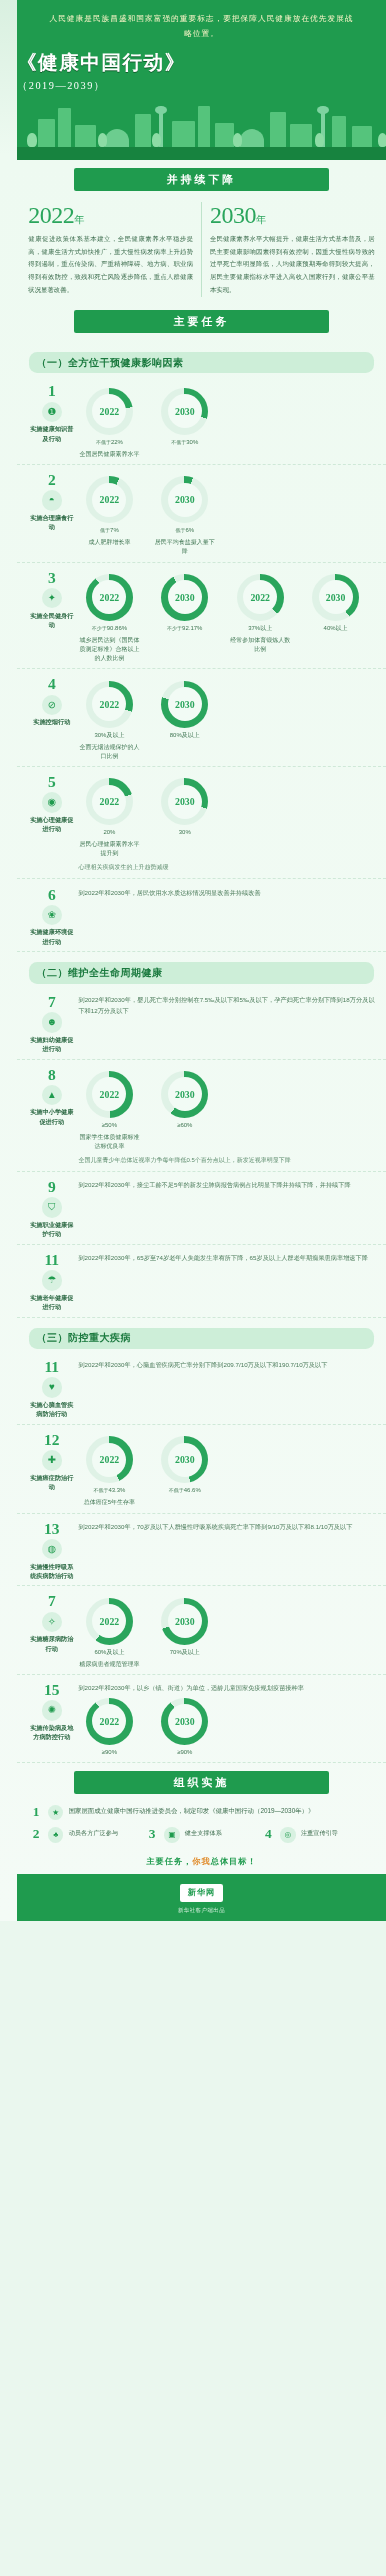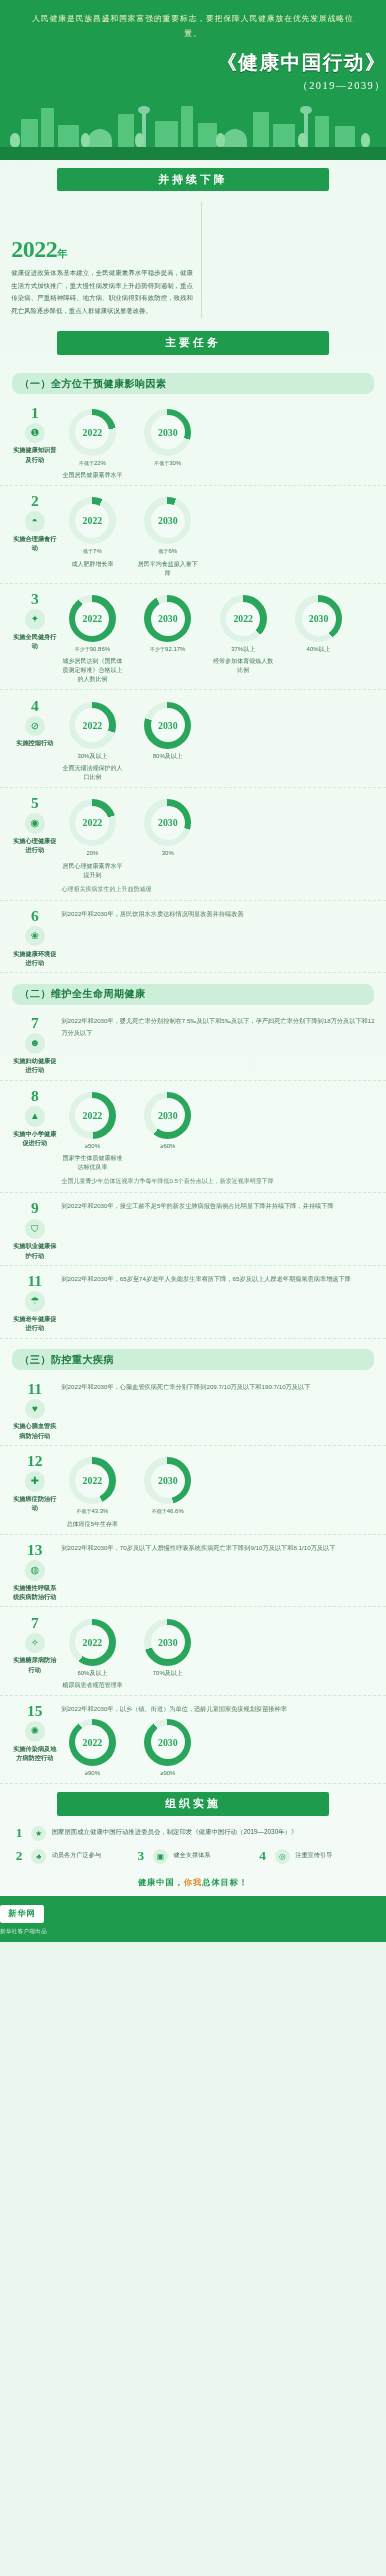--- a/index.html
+++ b/index.html
@@ -2,34 +2,34 @@
 <html style="font-size:8.2px"><head>
 <meta charset="utf-8">
 <style>
   * { box-sizing: border-box; margin: 0; padding: 0; }
   body {
     width: 386px;
     font-family: "Liberation Sans", sans-serif;
     background: #eaf7ee;
     color: #2a5c3a;
   }
-  .page { width: 386px; background: linear-gradient(#d9f0e0, #eefaf1 155px, #f4fbf6); position: relative; overflow: hidden; }
+  .page { width: 386px; background: linear-gradient(#d9f0e0, #eefaf1 155px, #f4fbf6); position: relative; overflow: hidden; padding-left: 17px; }
 
   
   .header { background: #1f9b4e; padding: 9.3px 0 0 0; position: relative; }
   .handwrite {
     color: #fdf6c9;
     font-family: "Liberation Serif", serif;
     font-size: 7.7px;
     line-height: 1.9;
     text-align: center;
     letter-spacing: 1px;
     padding: 3.1px 31px 7.2px 31px;
   }
-  .title-wrap { text-align: right; padding-bottom: 5.2px; margin-left: 37px; }
+  .title-wrap { text-align: left; padding-bottom: 5.2px; }
   .main-title {
     display: inline-block;
     color: #fff;
     font-family: "Liberation Serif", serif;
     font-size: 19.6px;
     font-weight: bold;
     letter-spacing: 1.5px;
     text-shadow: 0 1px 0 #13612f;
   }
   .sub-title {
@@ -68,24 +68,23 @@
     position: relative;
   }
   .banner-wrap { padding: 8.2px 57px; }
   .banner-wrap .banner { border-radius: 2.1px; }
 
   
   .goals { display: flex; padding: 2.1px 11.3px 5.2px 11.3px; gap: 8.2px; }
   .goal-col { width: 50%; }
   .year-badge {
     font-family: "Liberation Serif", serif;
-    font-weight: bold;
+    font-weight: normal;
     font-size: 24px;
     letter-spacing: -0.5px;
-    margin-top: 34px;
   }
   .year-2022 { color: #2aa55c; }
   .year-2030 { color: #2aa55c; }
   .year-badge .y { font-size: 10.3px; letter-spacing: 0; }
   .goal-text {
     font-size: 6.4px;
     line-height: 2;
     color: #3b6b4c;
     margin-top: 4.1px;
     text-align: justify;
@@ -162,21 +161,21 @@
   .org-grid { display: flex; gap: 4.1px; }
   .org-grid .org-row { flex: 1; margin-bottom: 5.2px; }
   .org-grid .otext { font-size: 6.2px; }
 
   
   .slogan {
     text-align: center; color: #1f9b4e; font-size: 8.2px; font-weight: bold;
     letter-spacing: 1px; padding: 8.2px 0 7.2px 0;
   }
   .slogan .em { color: #e08b2a; }
-  .footer { background: #1f9b4e; padding: 9.3px 0 7.2px 0; }
+  .footer { background: #1f9b4e; padding: 9.3px 0 7.2px 0; text-align: center; }
   .logo-box {
     display: inline-block; background: #fff; color: #1f9b4e;
     border-radius: 2.1px; padding: 3.6px 8.2px; font-size: 8.2px; font-weight: bold;
     letter-spacing: 1px; font-family: "Liberation Serif", serif;
   }
   .credit { color: #d6f0de; font-size: 5.4px; margin-top: 5.2px; letter-spacing: 0.5px; }
 </style>
 </head>
 <body>
 
@@ -219,20 +218,26 @@
   </div>
 
   <div class="goals">
     <div class="goal-col">
       <div class="year-badge year-2022">
         <span>2022</span><span class="y">年</span>
       </div>
       <div class="goal-text">健康促进政策体系基本建立，全民健康素养水平稳步提高，健康生活方式加快推广，重大慢性病发病率上升趋势得到遏制，重点传染病、严重精神障碍、地方病、职业病得到有效防控，致残和死亡风险逐步降低，重点人群健康状况显著改善。</div>
     </div>
     <div class="goal-divider"></div>
+    <div class="goal-col">
+      <div class="year-badge year-2030">
+        <span>2030</span><span class="y">年</span>
+      </div>
+      <div class="goal-text">全民健康素养水平大幅提升，健康生活方式基本普及，居民主要健康影响因素得到有效控制，因重大慢性病导致的过早死亡率明显降低，人均健康预期寿命得到较大提高，居民主要健康指标水平进入高收入国家行列，健康公平基本实现。</div>
+    </div>
   </div>
 
   <div class="banner-wrap">
     <div class="banner">主要任务</div>
   </div>
 
   <div id="tasks-container">
       <div class="grp">（一）全方位干预健康影响因素</div>
       <div class="task">
       <div class="task-left">
@@ -603,21 +608,21 @@
   </div>
   <div class="org-row">
     <div class="onum">4</div>
     <div class="oicon">◎</div>
     <div class="otext">注重宣传引导</div>
   </div>
       </div>
   </div>
 
   <div class="slogan">
-    <span>健康中国，</span><span class="em">你我</span><span>总体目标！</span>
+    <span>主要任务，</span><span class="em">你我</span><span>总体目标！</span>
   </div>
   <div class="footer">
     <div class="logo-box">新华网</div>
     <div class="credit">新华社客户端出品</div>
   </div>
 
 </div>
 
 
 </body></html>

